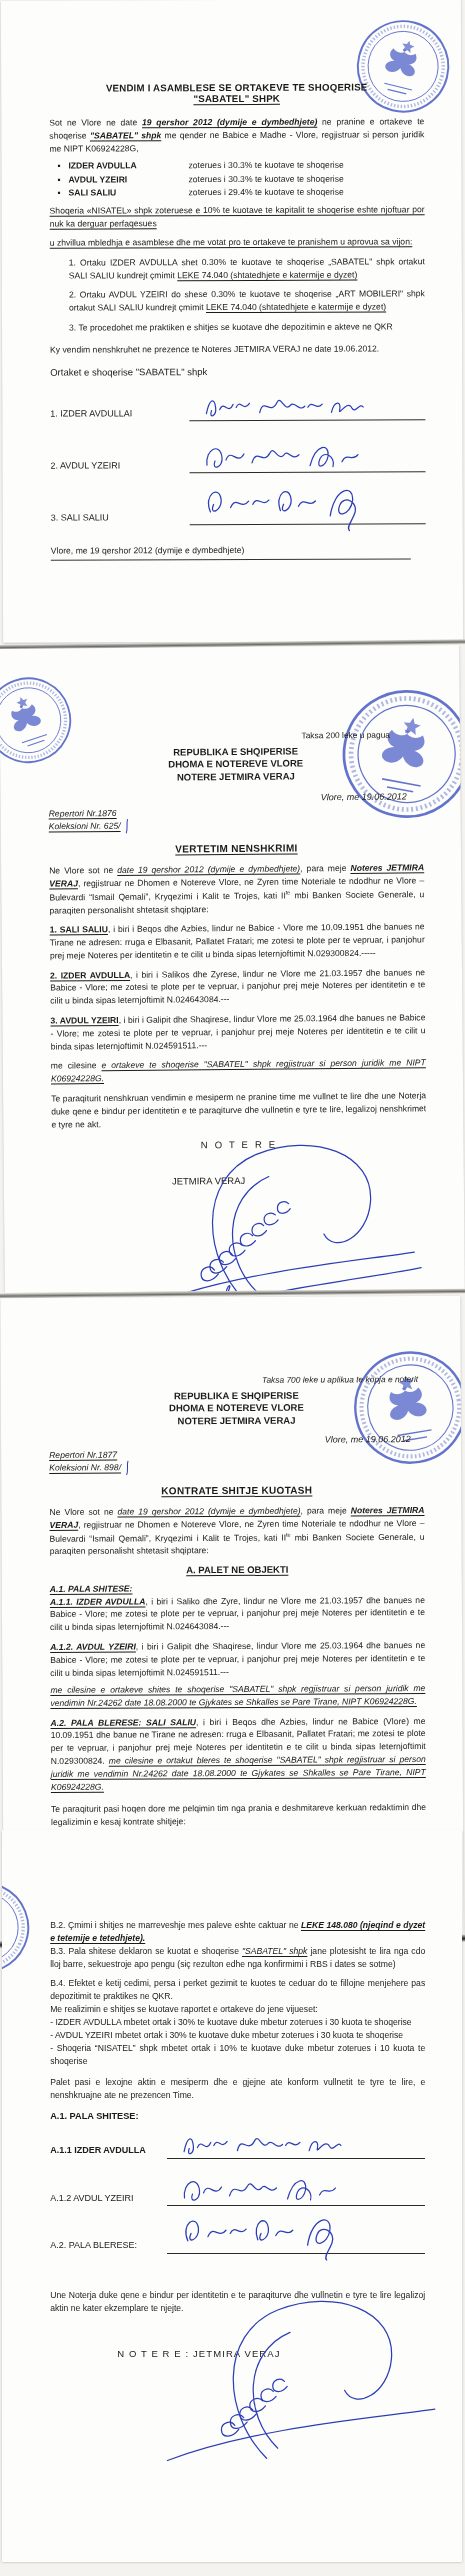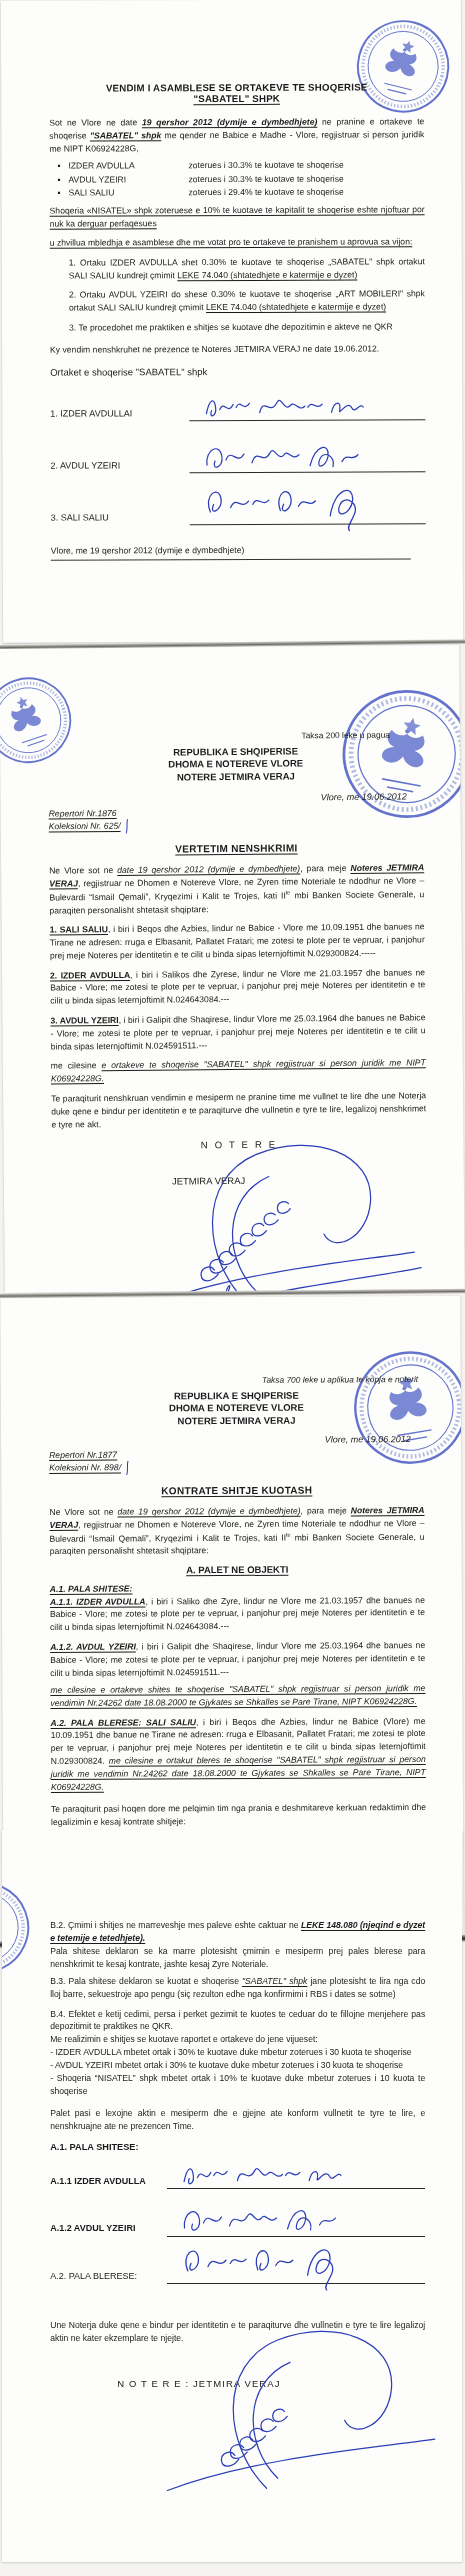--- a/index.html
+++ b/index.html
@@ -14,21 +14,21 @@
   .it{font-style:italic;}
   .ul{text-decoration:underline;text-underline-offset:1.7px;}
   .b{font-weight:700;}
   .center{text-align:center;}
   .right{text-align:right;}
   .doc-title{font-size:9.7px;font-weight:700;letter-spacing:0.2px;}
   .sec-title{font-size:9.5px;font-weight:700;}
   .mb8{margin-bottom:4.5px;}.mb12{margin-bottom:6.7px;}.mb16{margin-bottom:9px;}.mb22{margin-bottom:12.3px;}
   .bullet-row{display:flex;font-size:8.6px;line-height:1.55;}
   .bullet-glyph{width:19px;text-align:center;flex:0 0 19px;}
-  .bullet-name{flex:0 0 120px;font-weight:400;}
+  .bullet-name{flex:0 0 120px;font-weight:700;}
   .indent{padding-left:19px;}
   .sig-row{display:flex;align-items:flex-end;margin:0 0 19px 0;}
   .sig-label{flex:0 0 139px;font-size:9px;font-weight:500;padding-bottom:3.3px;}
   .sig-line{flex:1;border-bottom:1.1px solid #2a2a2a;position:relative;height:32px;}
   .sig-line svg{position:absolute;left:3.3px;bottom:-7.8px;}
   .ink{stroke:#2b3eb6;fill:none;stroke-width:2.4;stroke-linecap:round;stroke-linejoin:round;}
   .stamp{color:#4356c3;opacity:.82;position:absolute;}
   .swirl{position:absolute;}
   .hand1{display:inline-block;vertical-align:middle;margin-left:3.3px;}
   .footer-line{border-bottom:1.1px solid #333;padding-bottom:2.2px;}
@@ -234,21 +234,20 @@
   <div class="seam dark" style="top:1938px;transform:rotate(-0.8deg);"></div>
 
   <div class="page" style="top:1830px;height:732px;transform:rotate(0deg);">
     <svg class="stamp" style="left:-66px;top:50px;width:95px;height:95px;transform:rotate(24deg);" viewBox="0 0 170 170" width="95" height="95">
         <use href="#stampsym"></use>
       </svg>
     <div class="inner" style="padding-top:89px;">
       <p class="body-text">
         <span>B.2. Çmimi i shitjes ne marreveshje mes paleve eshte caktuar ne </span><span class="it ul b">LEKE 148.080 (njeqind e dyzet e tetemije e tetedhjete).</span>
       </p>
-      <p class="body-text mb8">Pala shitese deklaron se ka marre plotesisht çmimin e mesiperm prej pales blerese para nenshkrimit te kesaj kontrate, jashte kesaj Zyre Noteriale.</p>
       <p class="body-text mb12">
         <span>B.3. Pala shitese deklaron se kuotat e shoqerise </span><span class="it ul">"SABATEL" shpk</span><span> jane plotesisht te lira nga cdo lloj barre, sekuestroje apo pengu (siç rezulton edhe nga konfirmimi i RBS i dates se sotme)</span>
       </p>
       <p class="body-text">B.4. Efektet e ketij cedimi, persa i perket gezimit te kuotes te ceduar do te fillojne menjehere pas depozitimit te praktikes ne QKR.</p>
       <p class="body-text">Me realizimin e shitjes se kuotave raportet e ortakeve do jene vijueset:</p>
       <p class="body-text">- IZDER AVDULLA mbetet ortak i 30% te kuotave duke mbetur zoterues i 30 kuota te shoqerise</p>
       <p class="body-text">- AVDUL YZEIRI mbetet ortak i 30% te kuotave duke mbetur zoterues i 30 kuota te shoqerise</p>
       <p class="body-text mb16">- Shoqeria “NISATEL” shpk mbetet ortak i 10% te kuotave duke mbetur zoterues i 10 kuota te shoqerise</p>
 
       <p class="body-text mb16">Palet pasi e lexojne aktin e mesiperm dhe e gjejne ate konform vullnetit te tyre te lire, e nenshkruajne ate ne prezencen Time.</p>
@@ -259,21 +258,21 @@
         <span class="sig-label" style="flex-basis:117px;font-weight:700;">A.1.1 IZDER AVDULLA</span>
         <span class="sig-line">
           <svg width="184" height="41" viewBox="0 0 320 80">
             <path class="ink" d="M8 52 C14 22 24 20 26 40 C28 58 12 62 18 46 M34 44 C42 24 50 56 60 34 M66 40 C74 22 80 50 92 32"></path>
             <path class="ink" d="M112 50 C120 18 132 58 146 30 C154 16 160 50 172 36 C180 26 188 50 200 38 M206 40 C214 24 222 48 234 34"></path>
             <path class="ink" d="M252 50 C258 26 272 28 268 46 C265 58 284 24 292 42 C298 54 308 30 314 40"></path>
           </svg>
         </span>
       </div>
       <div class="sig-row" style="margin-bottom:14.5px;">
-        <span class="sig-label" style="flex-basis:117px;font-weight:700;">A.1.2 AVDUL YZEIRI</span>
+        <span class="sig-label" style="flex-basis:117px;font-weight:400;">A.1.2 AVDUL YZEIRI</span>
         <span class="sig-line">
           <svg width="189" height="45" viewBox="0 0 340 90">
             <path class="ink" d="M10 60 C6 28 36 14 40 44 C43 66 18 72 26 52 M48 50 C58 24 70 62 84 38"></path>
             <path class="ink" d="M100 56 C110 24 122 62 136 36 C144 20 152 54 164 40 C172 28 180 54 194 40"></path>
             <path class="ink" d="M216 62 C228 18 256 16 252 44 C248 66 226 70 236 48 C244 30 268 44 262 64 M280 54 C290 34 300 56 312 40"></path>
           </svg>
         </span>
       </div>
       <div class="sig-row" style="margin-bottom:10px;">
         <span class="sig-label" style="flex-basis:117px;font-weight:400;">A.2. PALA BLERESE:</span>

